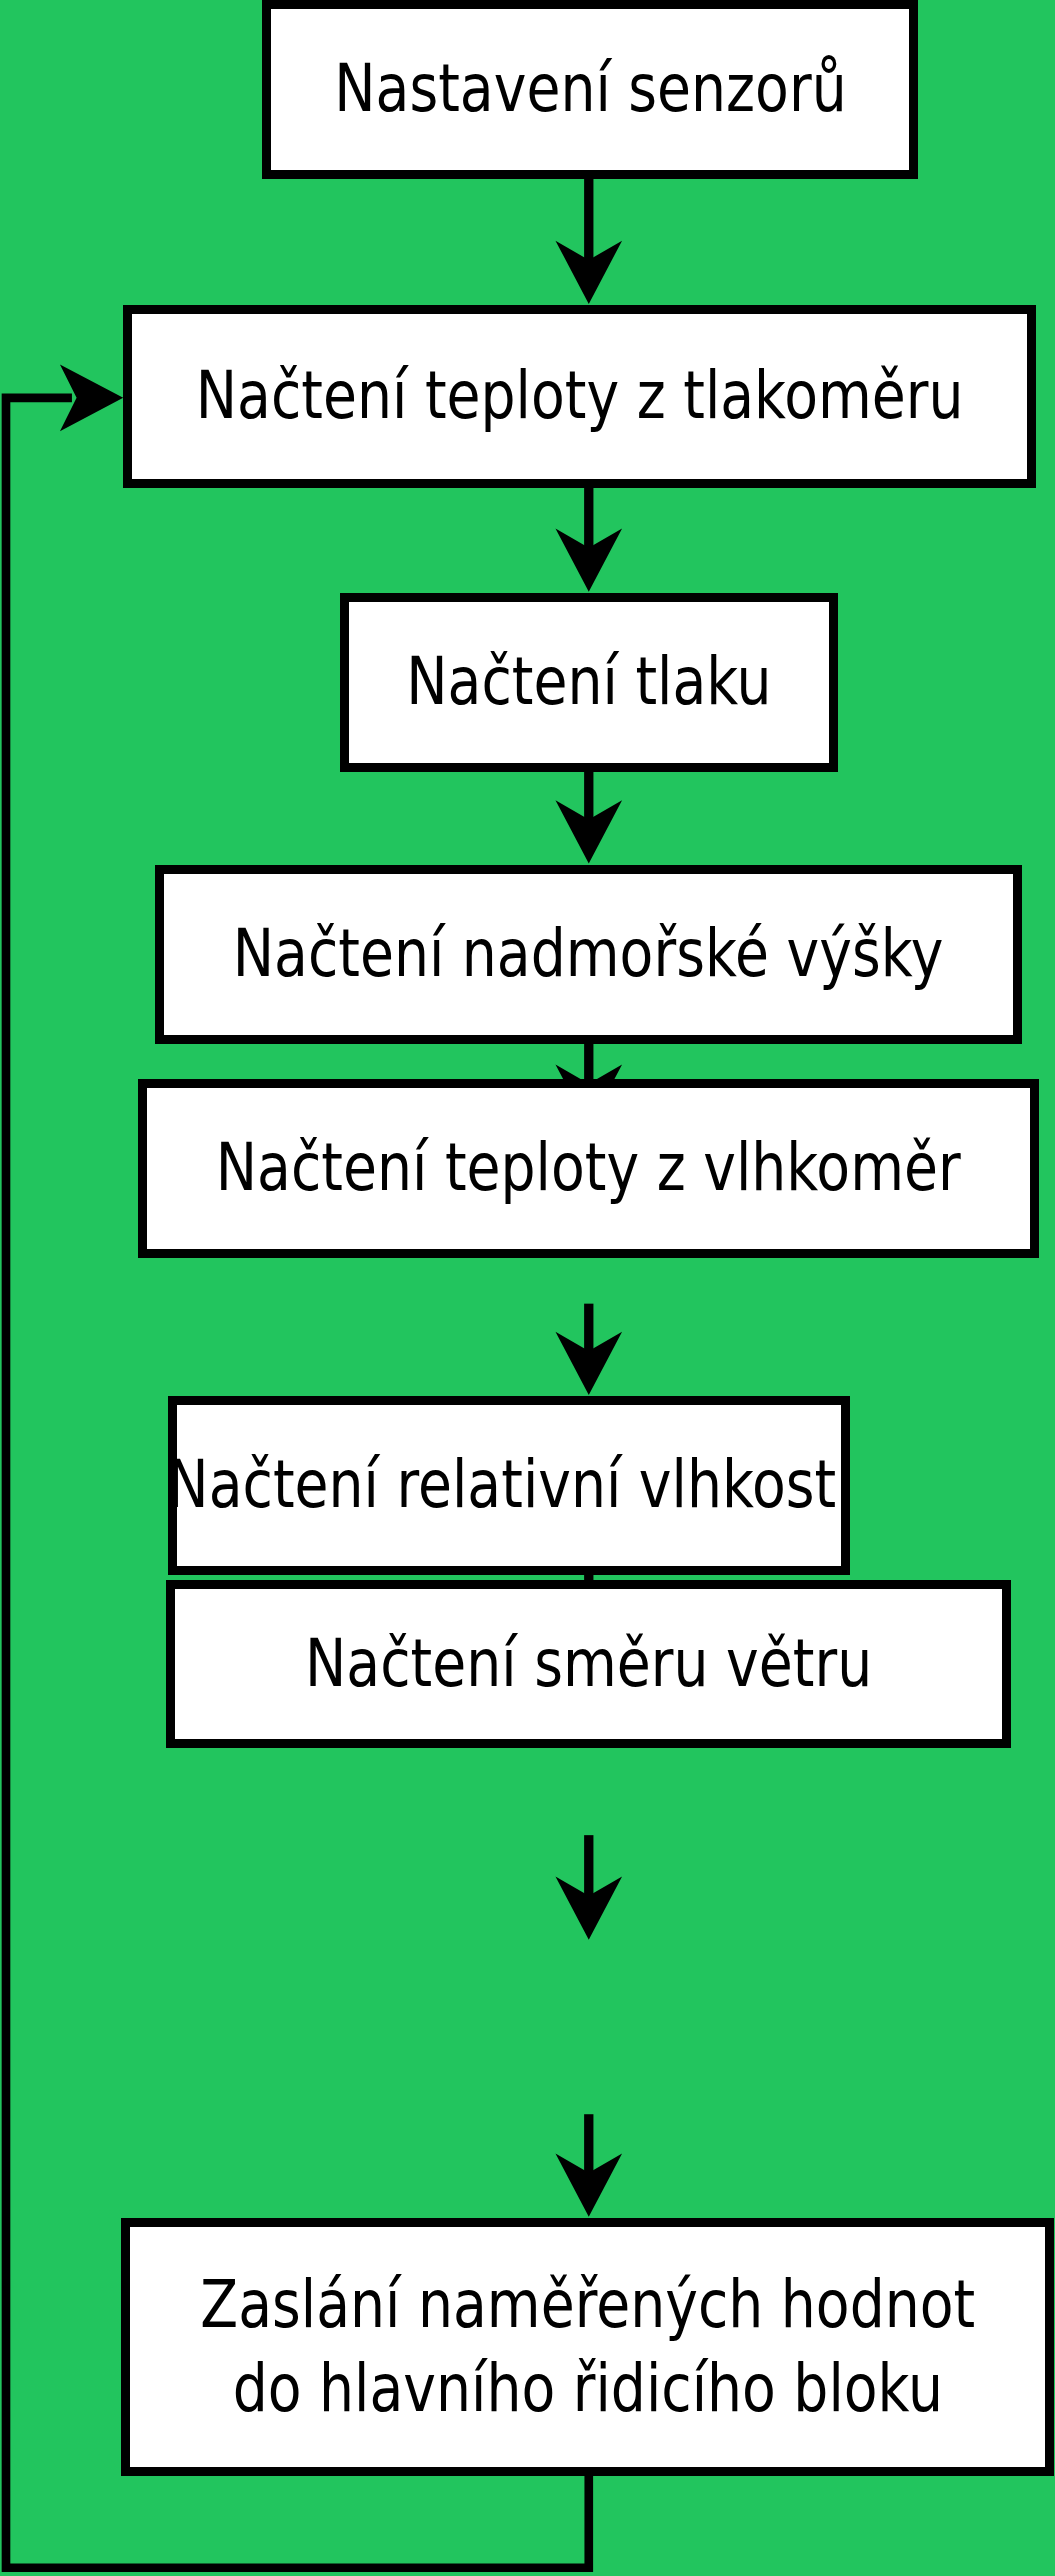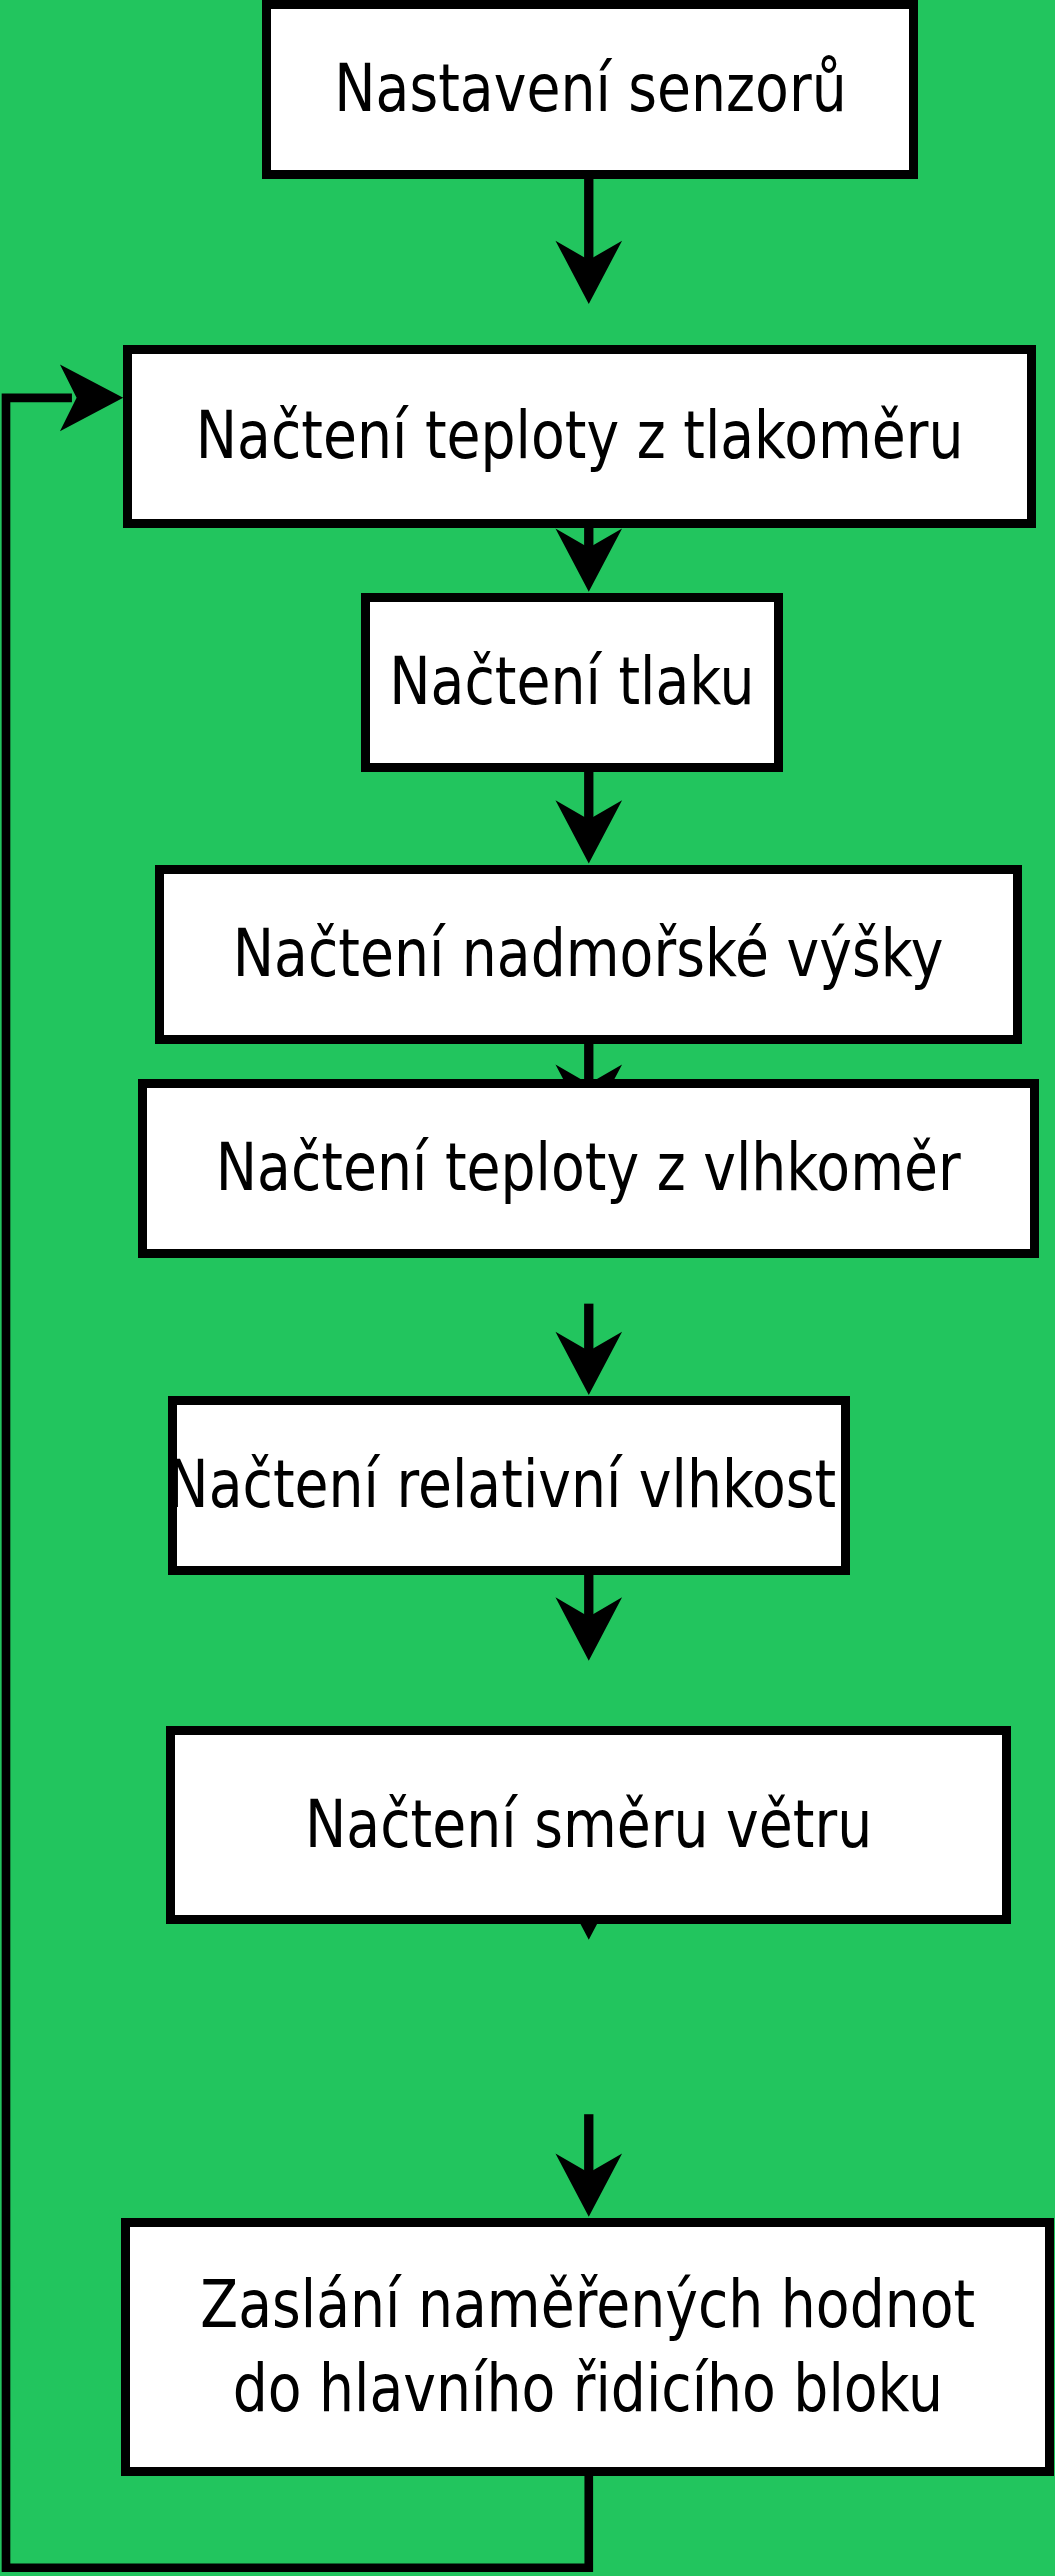--- a/index.html
+++ b/index.html
@@ -111,41 +111,41 @@
     <g>
       <polyline class="loop-stroke" points="884,3714 884,3855 9,3855 9,597 108,597"></polyline>
       <polygon class="arrowhead" points="185,597 90,547 115,597 90,647"></polygon>
     </g>
   </svg>
 
   <div class="node" style="left:262px; top:0px; width:656px; height:179px;">
     <span class="node-label">Nastavení senzorů</span>
   </div>
 
-  <div class="node" style="left:123px; top:305px; width:913px; height:183px;margin-top:40px;">
+  <div class="node" style="left:123px; top:305px; width:913px; height:183px;">
     <span class="node-label">Načtení teploty z tlakoměru</span>
   </div>
 
-  <div class="node" style="left:340px; top:593px; width:422px; height:179px;margin-left:21px;">
+  <div class="node" style="left:340px; top:593px; width:498px; height:179px;">
     <span class="node-label">Načtení tlaku</span>
   </div>
 
   <div class="node" style="left:155px; top:865px; width:867px; height:179px;text-align:right;">
     <span class="node-label">Načtení nadmořské výšky</span>
   </div>
 
   <div class="node" style="left:138px; top:1079px; width:901px; height:179px;">
     <span class="node-label">Načtení teploty z vlhkoměr</span>
   </div>
 
   <div class="node" style="left:168px; top:1396px; width:682px; height:179px;">
     <span class="node-label">Načtení relativní vlhkosti</span>
   </div>
 
-  <div class="node" style="left:166px; top:1726px; width:845px; height:198px;">
+  <div class="node" style="left:166px; top:1580px; width:845px; height:168px;">
     <span class="node-label">Načtení směru větru</span>
   </div>
 
 
   <div class="node" style="left:121px; top:2218px; width:933px; height:258px;align-items:center;">
     <span class="node-label">
       <span class="node-line">Zaslání naměřených hodnot</span>
       <span class="node-line">do hlavního řidicího bloku</span>
     </span>
   </div>

